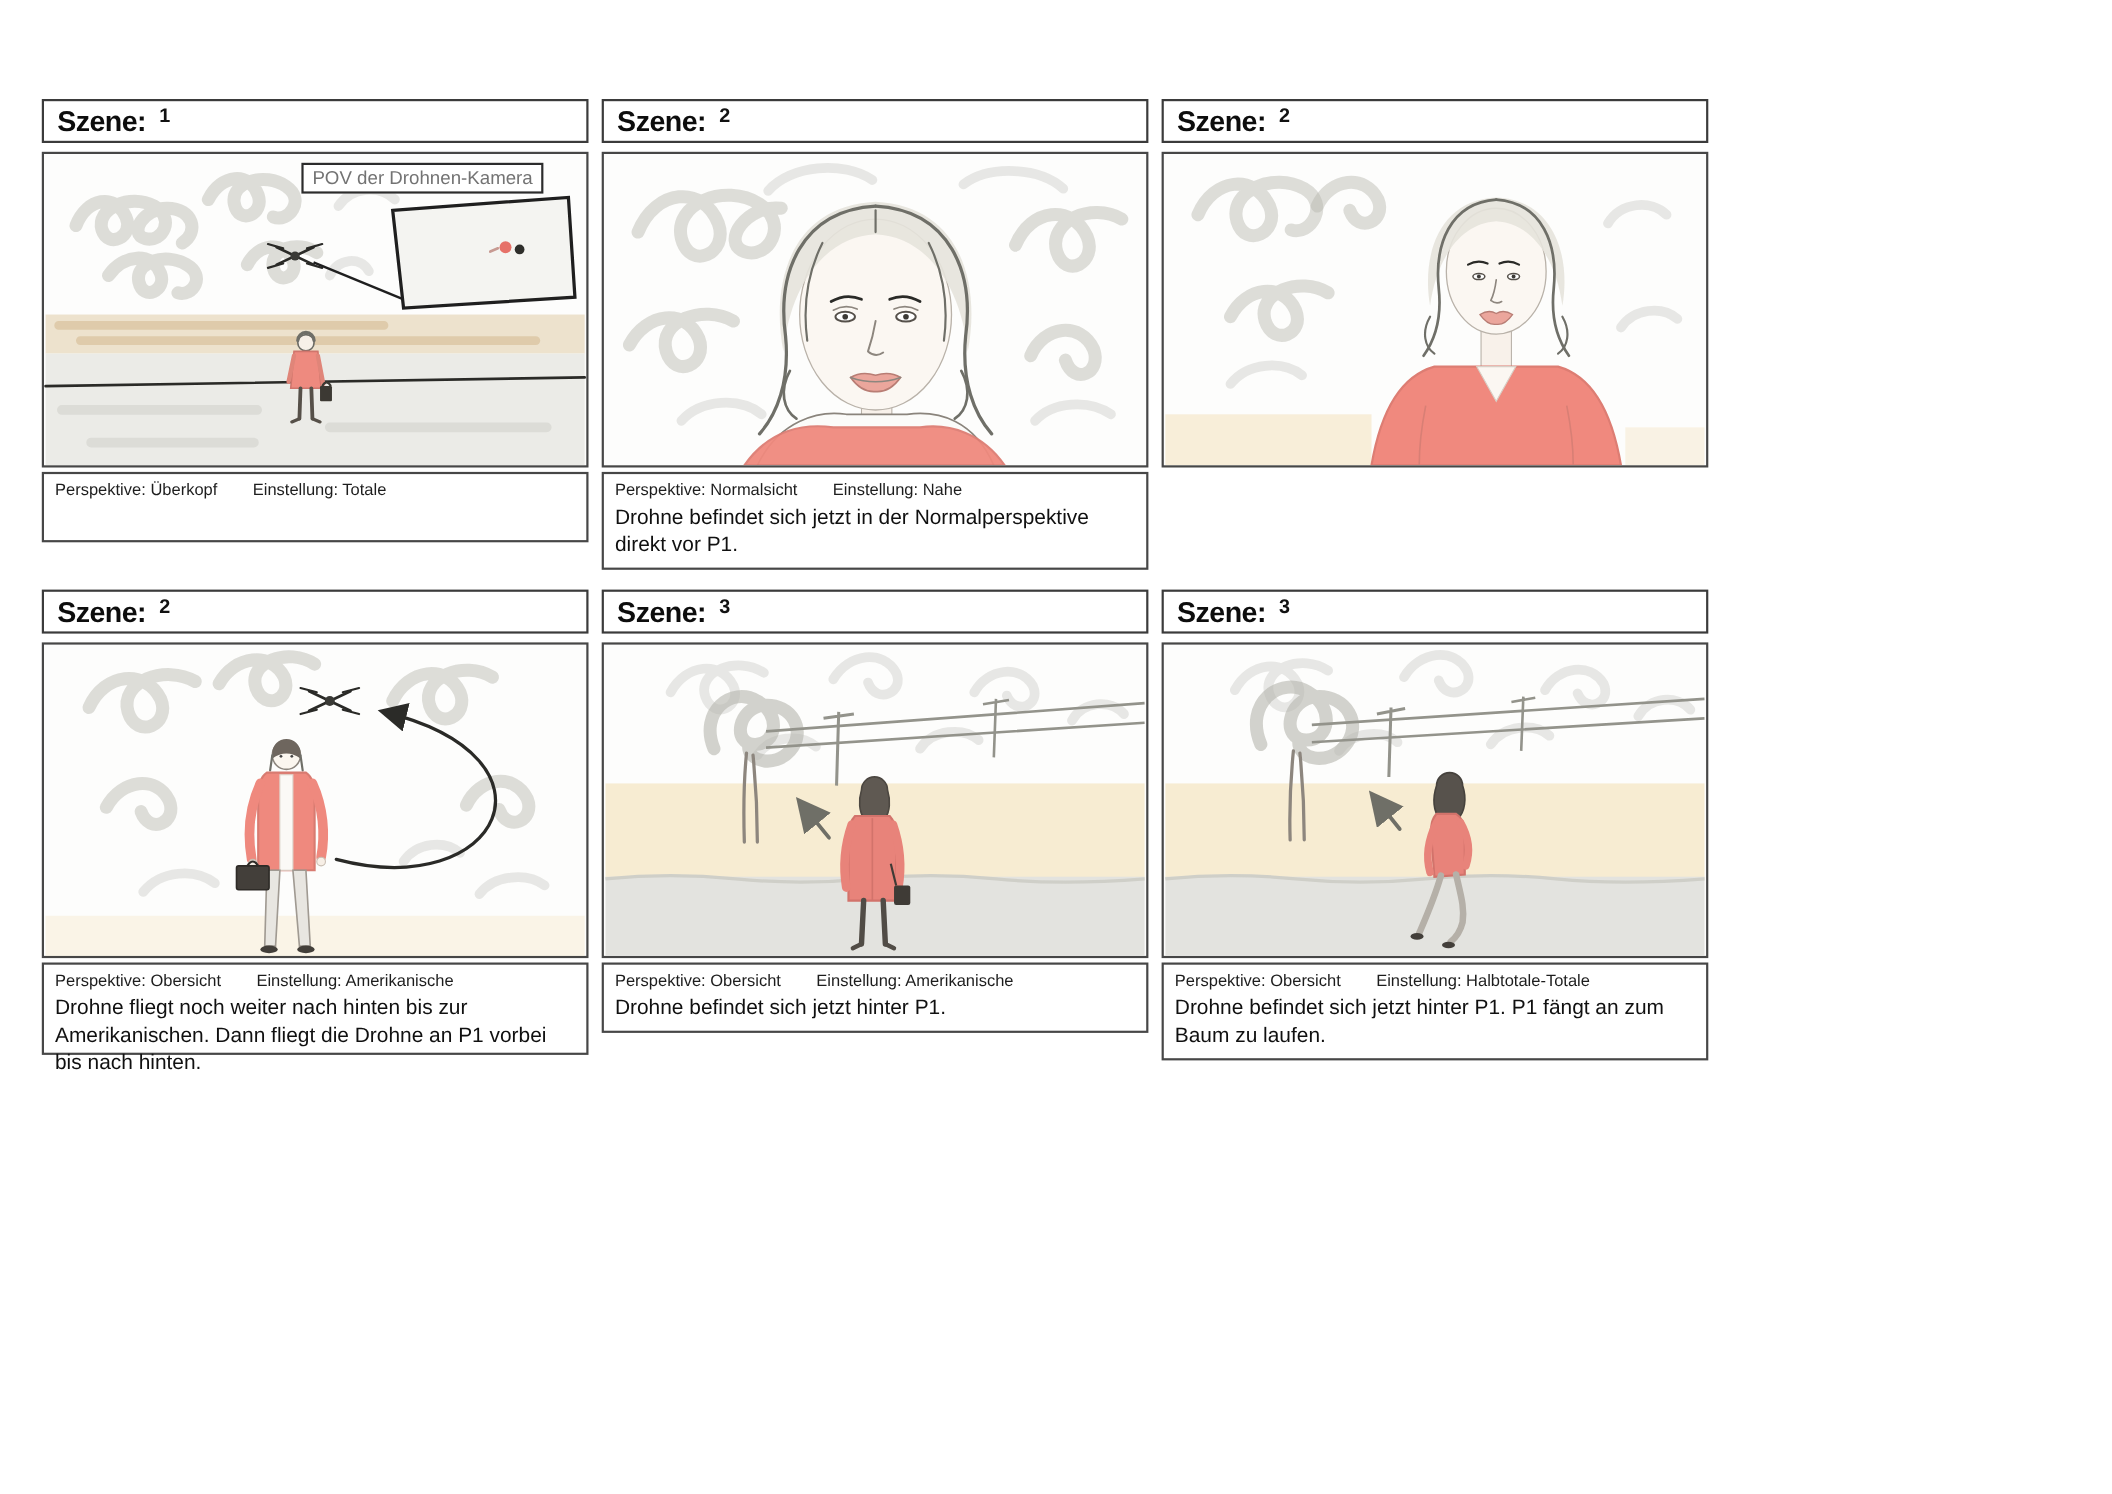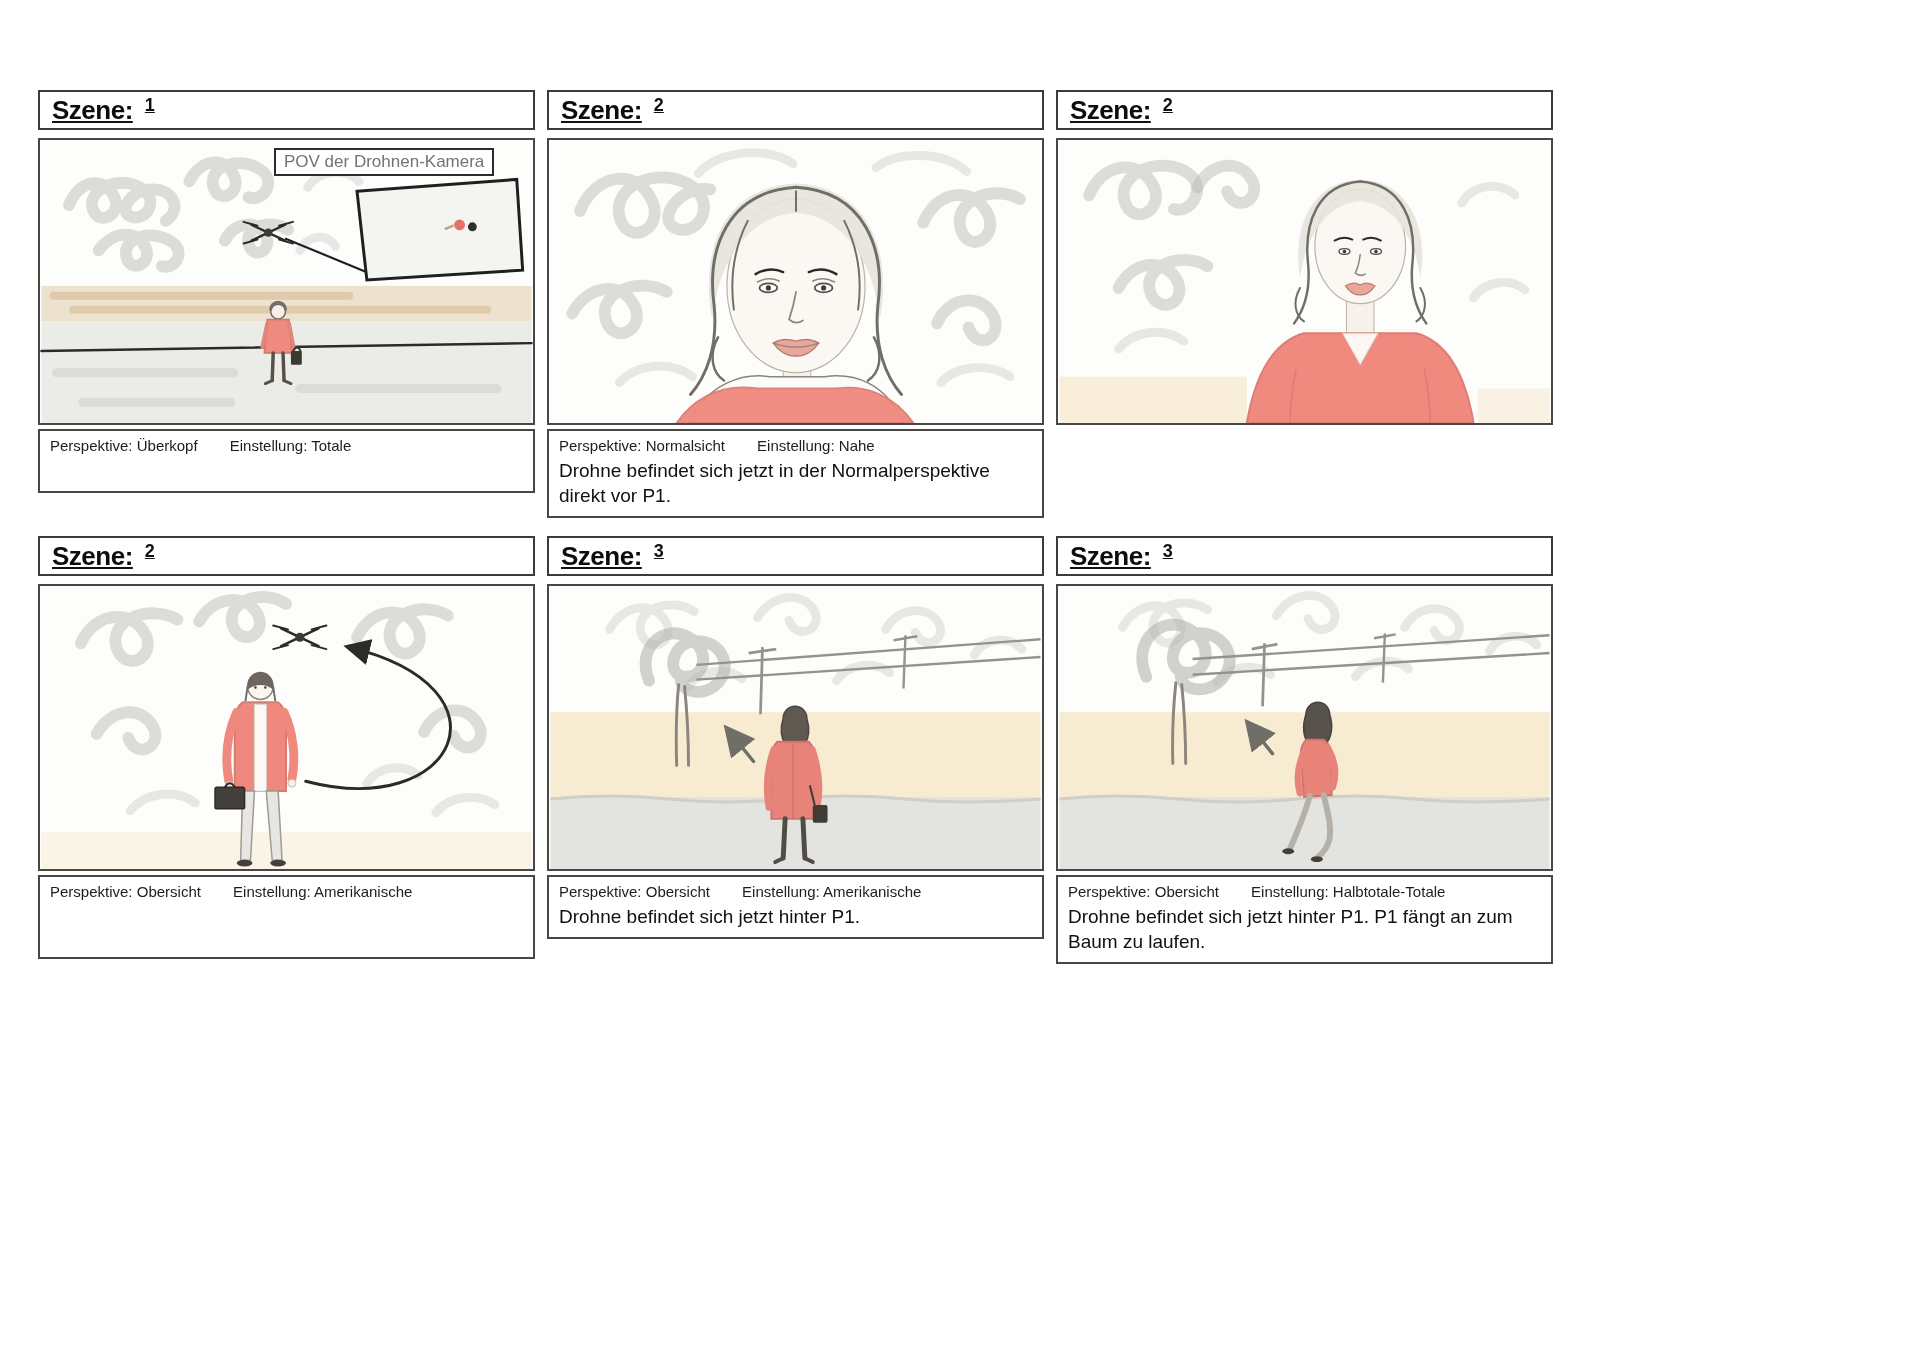--- a/index.html
+++ b/index.html
@@ -4,21 +4,21 @@
 <style>
   * { box-sizing: border-box; margin: 0; padding: 0; }
   html,body { width: 1920px; height: 1358px; background: #ffffff; overflow: hidden;
               font-family: "Liberation Sans", sans-serif; color: #111; }
   .row { position: absolute; left: 38px; display: grid;
          grid-template-columns: repeat(3, 497px); column-gap: 12px; align-items: start; }
   .row1 { top: 90px; }
   .row2 { top: 536px; }
   .panel { width: 497px; }
   .scene-header { height: 40px; border: 2px solid #3b3b3b; background: #fff;
-                  display: flex; align-items: center; padding: 0 12px; margin-bottom: 8px; text-decoration: underline; }
+                  display: flex; align-items: center; padding: 0 12px; margin-bottom: 8px; }
   .scene-label { font-size: 26px; font-weight: 800; letter-spacing: -0.5px; color: #0d0d0d; }
   .scene-number { font-size: 18px; font-weight: 700; margin-left: 12px; position: relative; top: -5px; }
   .sketch { position: relative; height: 287px; border: 2px solid #474747; background: #fdfdfc;
             margin-bottom: 4px; overflow: hidden; }
   .sketch svg { position: absolute; inset: 0; width: 100%; height: 100%; display: block; }
   .caption-box { border: 2px solid #474747; background: #fff; padding: 6px 10px 8px 10px;
                  min-height: 64px; position: relative; }
   .caption-box.overflowing { height: 84px; min-height: 0; overflow: visible; }
   .meta { font-size: 15px; color: #1d1d1d; white-space: nowrap; }
   .meta .pair { margin-right: 28px; }
@@ -244,20 +244,21 @@
         </g>
 
         <path d="M268,198 C420,238 484,104 312,62" class="ink" stroke-width="3" marker-end="url(#ah4)"></path>
       </svg>
     </div>
     <div class="caption-box overflowing">
       <div class="meta">
         <span class="pair"><span>Perspektive:</span> <span>Obersicht</span></span>
         <span class="pair"><span>Einstellung:</span> <span>Amerikanische</span></span>
       </div>
+      <div class="caption-text">Drohne fliegt noch weiter nach hinten bis zur Amerikanischen. Dann fliegt die Drohne an P1 vorbei bis nach hinten.</div>
     </div>
   </div>
 
   <div class="panel">
     <div class="scene-header">
       <span class="scene-label">Szene:</span>
       <span class="scene-number">3</span>
     </div>
     <div class="sketch">
       <svg viewBox="0 0 497 287">

